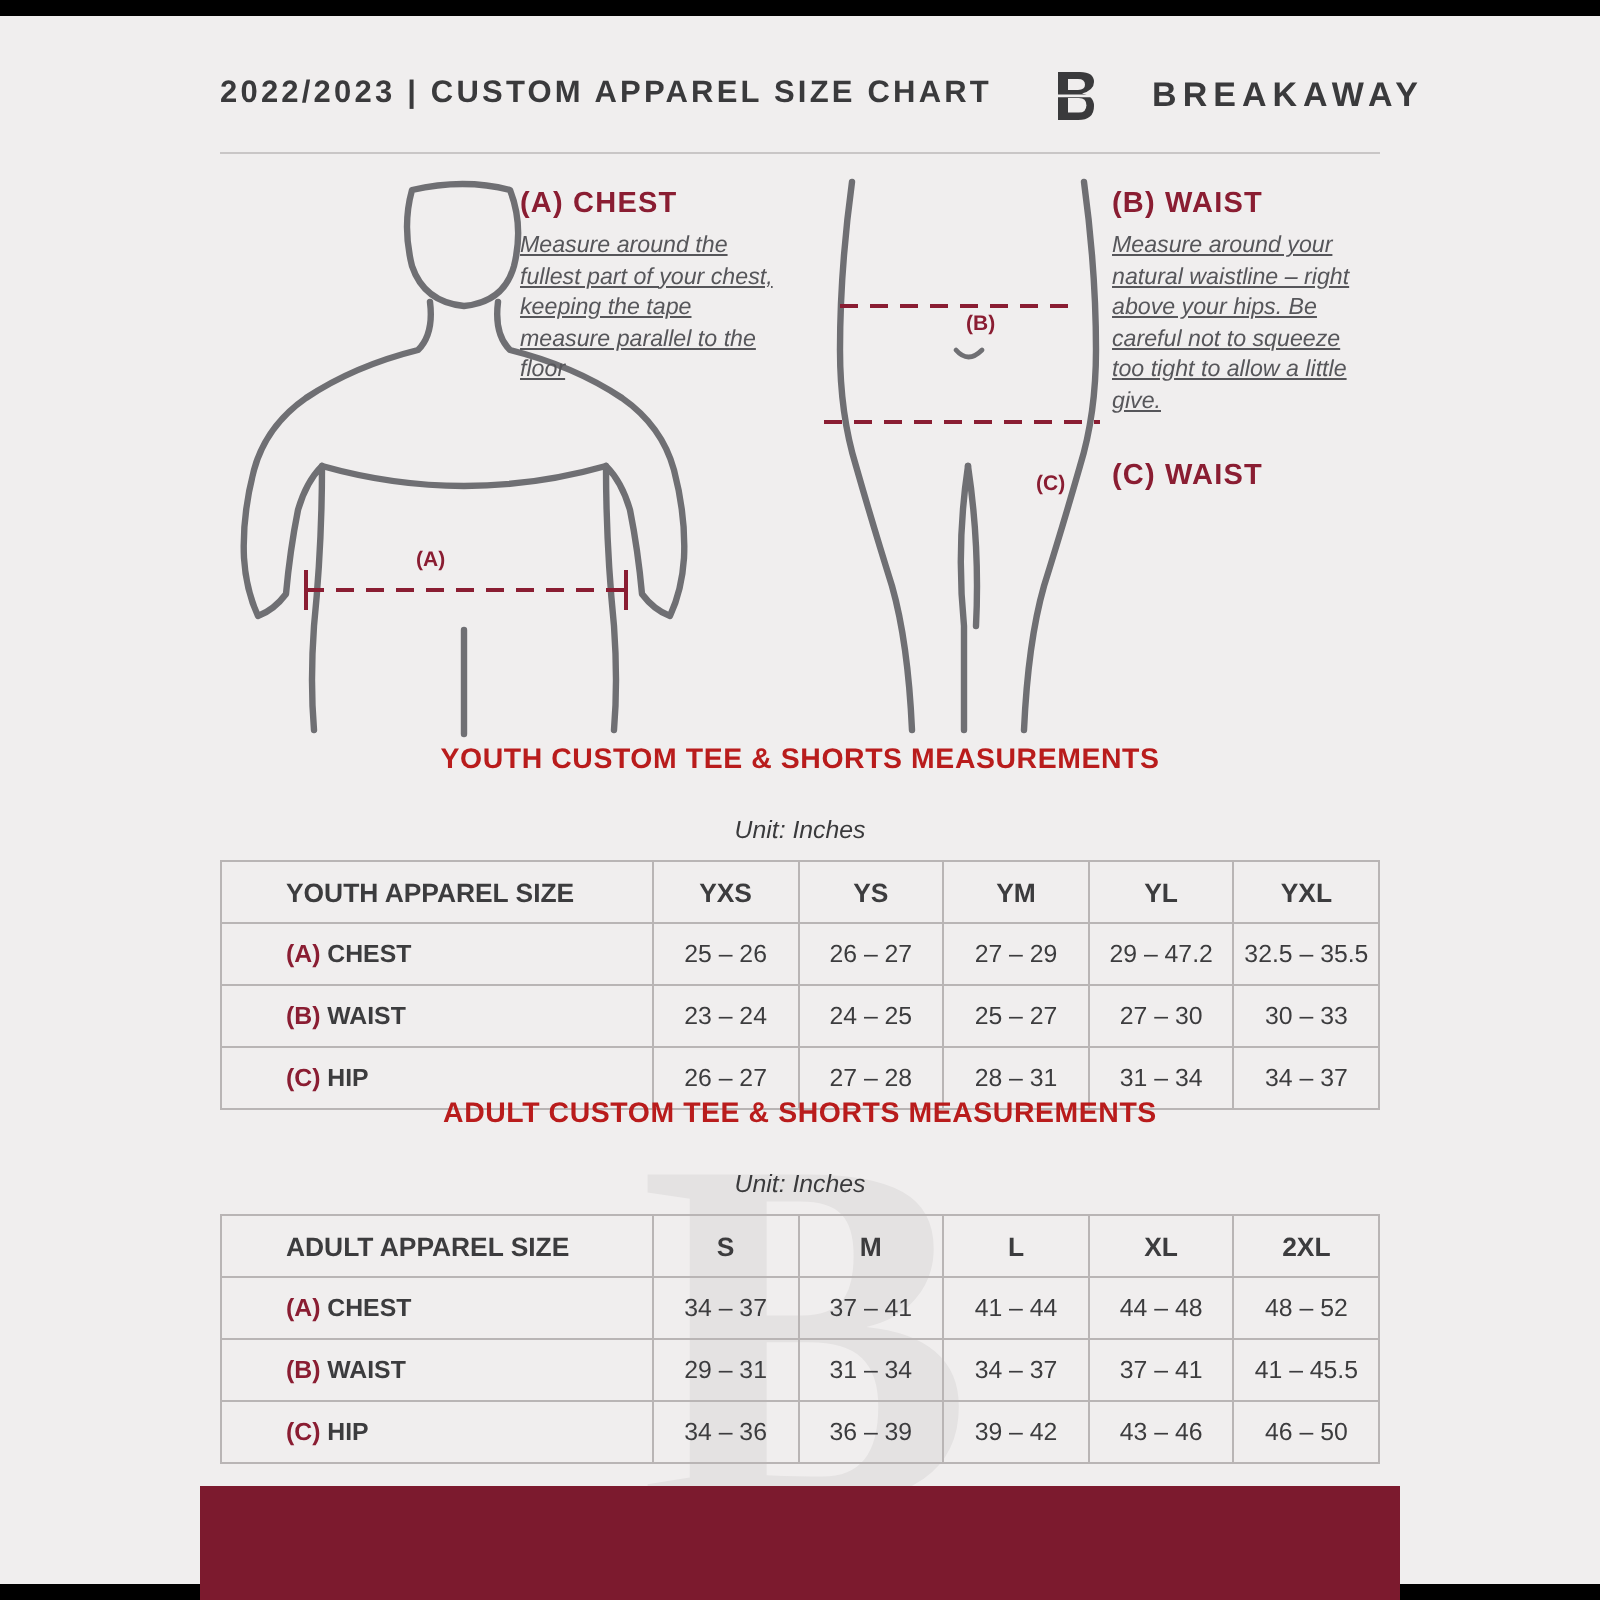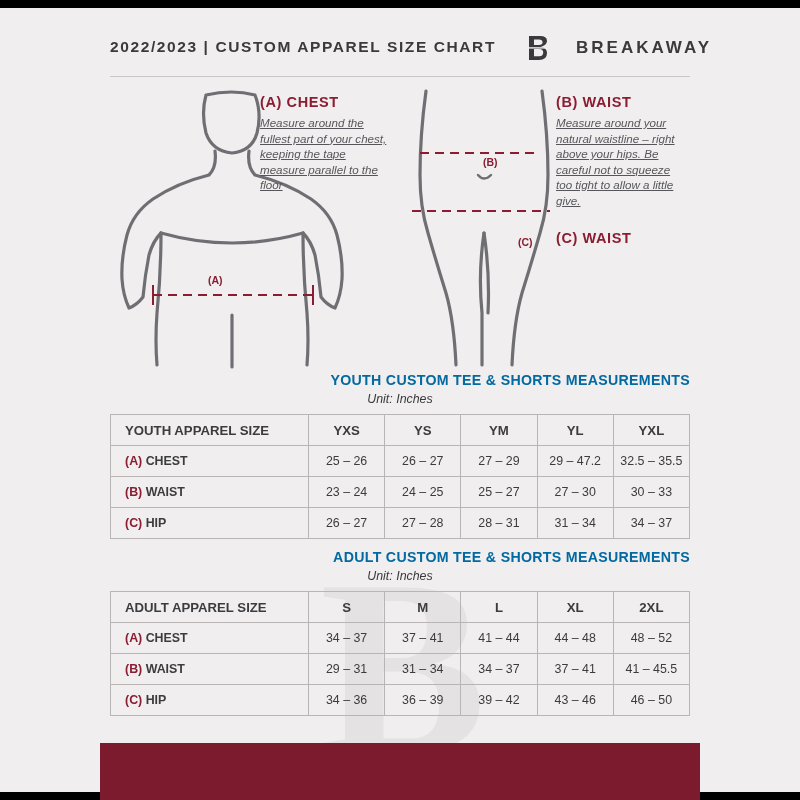--- a/index.html
+++ b/index.html
@@ -122,49 +122,49 @@
     color: #8a1d32;
   }
 
   
   .table-block {
     position: absolute;
     left: 110px;
     width: 580px;
   }
   .table-title {
-    text-align: right;
+    text-align: center;
     font-size: 14.2px;
     font-weight: bold;
-    color: #0369a1;
+    color: #b91c1c;
     letter-spacing: 0.3px;
   }
   .table-unit {
     text-align: center;
     font-size: 12.4px;
     font-style: italic;
     color: #3a3a3c;
-    margin-top: 4px;
+    margin-top: 20px;
     margin-bottom: 8px;
   }
   table.size {
     border-collapse: collapse;
     width: 580px;
     table-layout: fixed;
   }
   table.size th, table.size td {
     border: 1px solid #b9b5b5;
     height: 28px;
     font-size: 12.4px;
     color: #3c3c3e;
     text-align: center;
   }
   table.size th.rowhead, table.size td.rowhead {
     text-align: left;
-    padding-left: 14px;
+    padding-left: 32px;
     font-weight: bold;
     width: 182px;
   }
   table.size th {
     font-weight: bold;
     font-size: 13.2px;
   }
   .tag {
     color: #8a1d32;
   }

